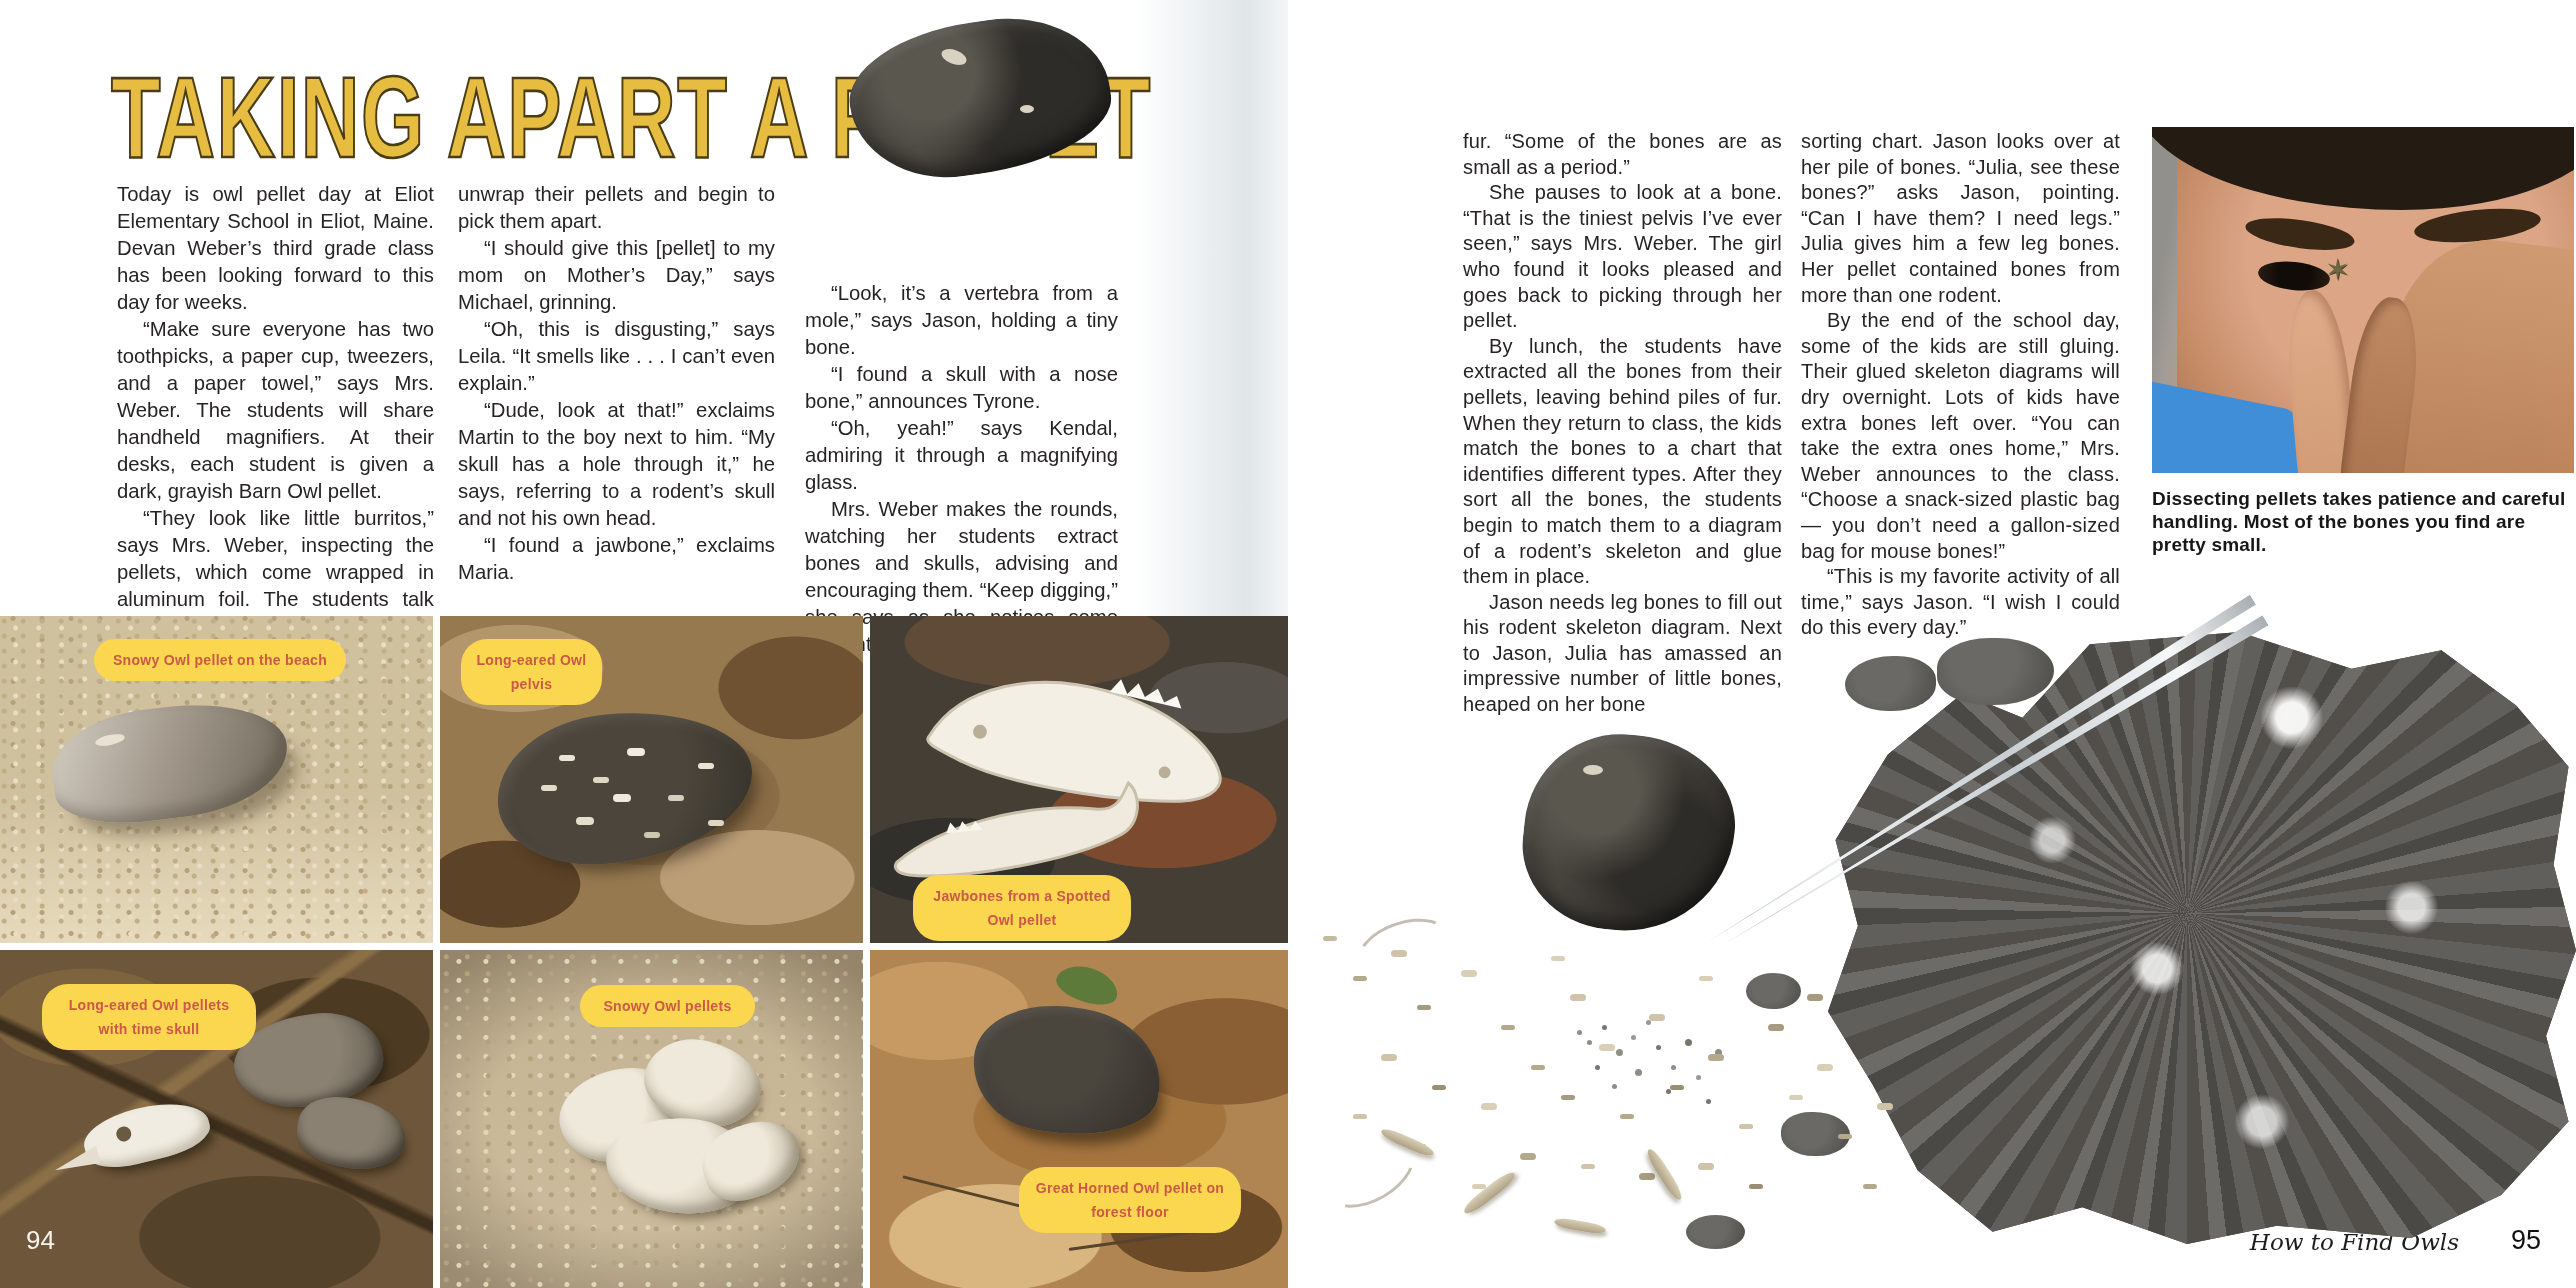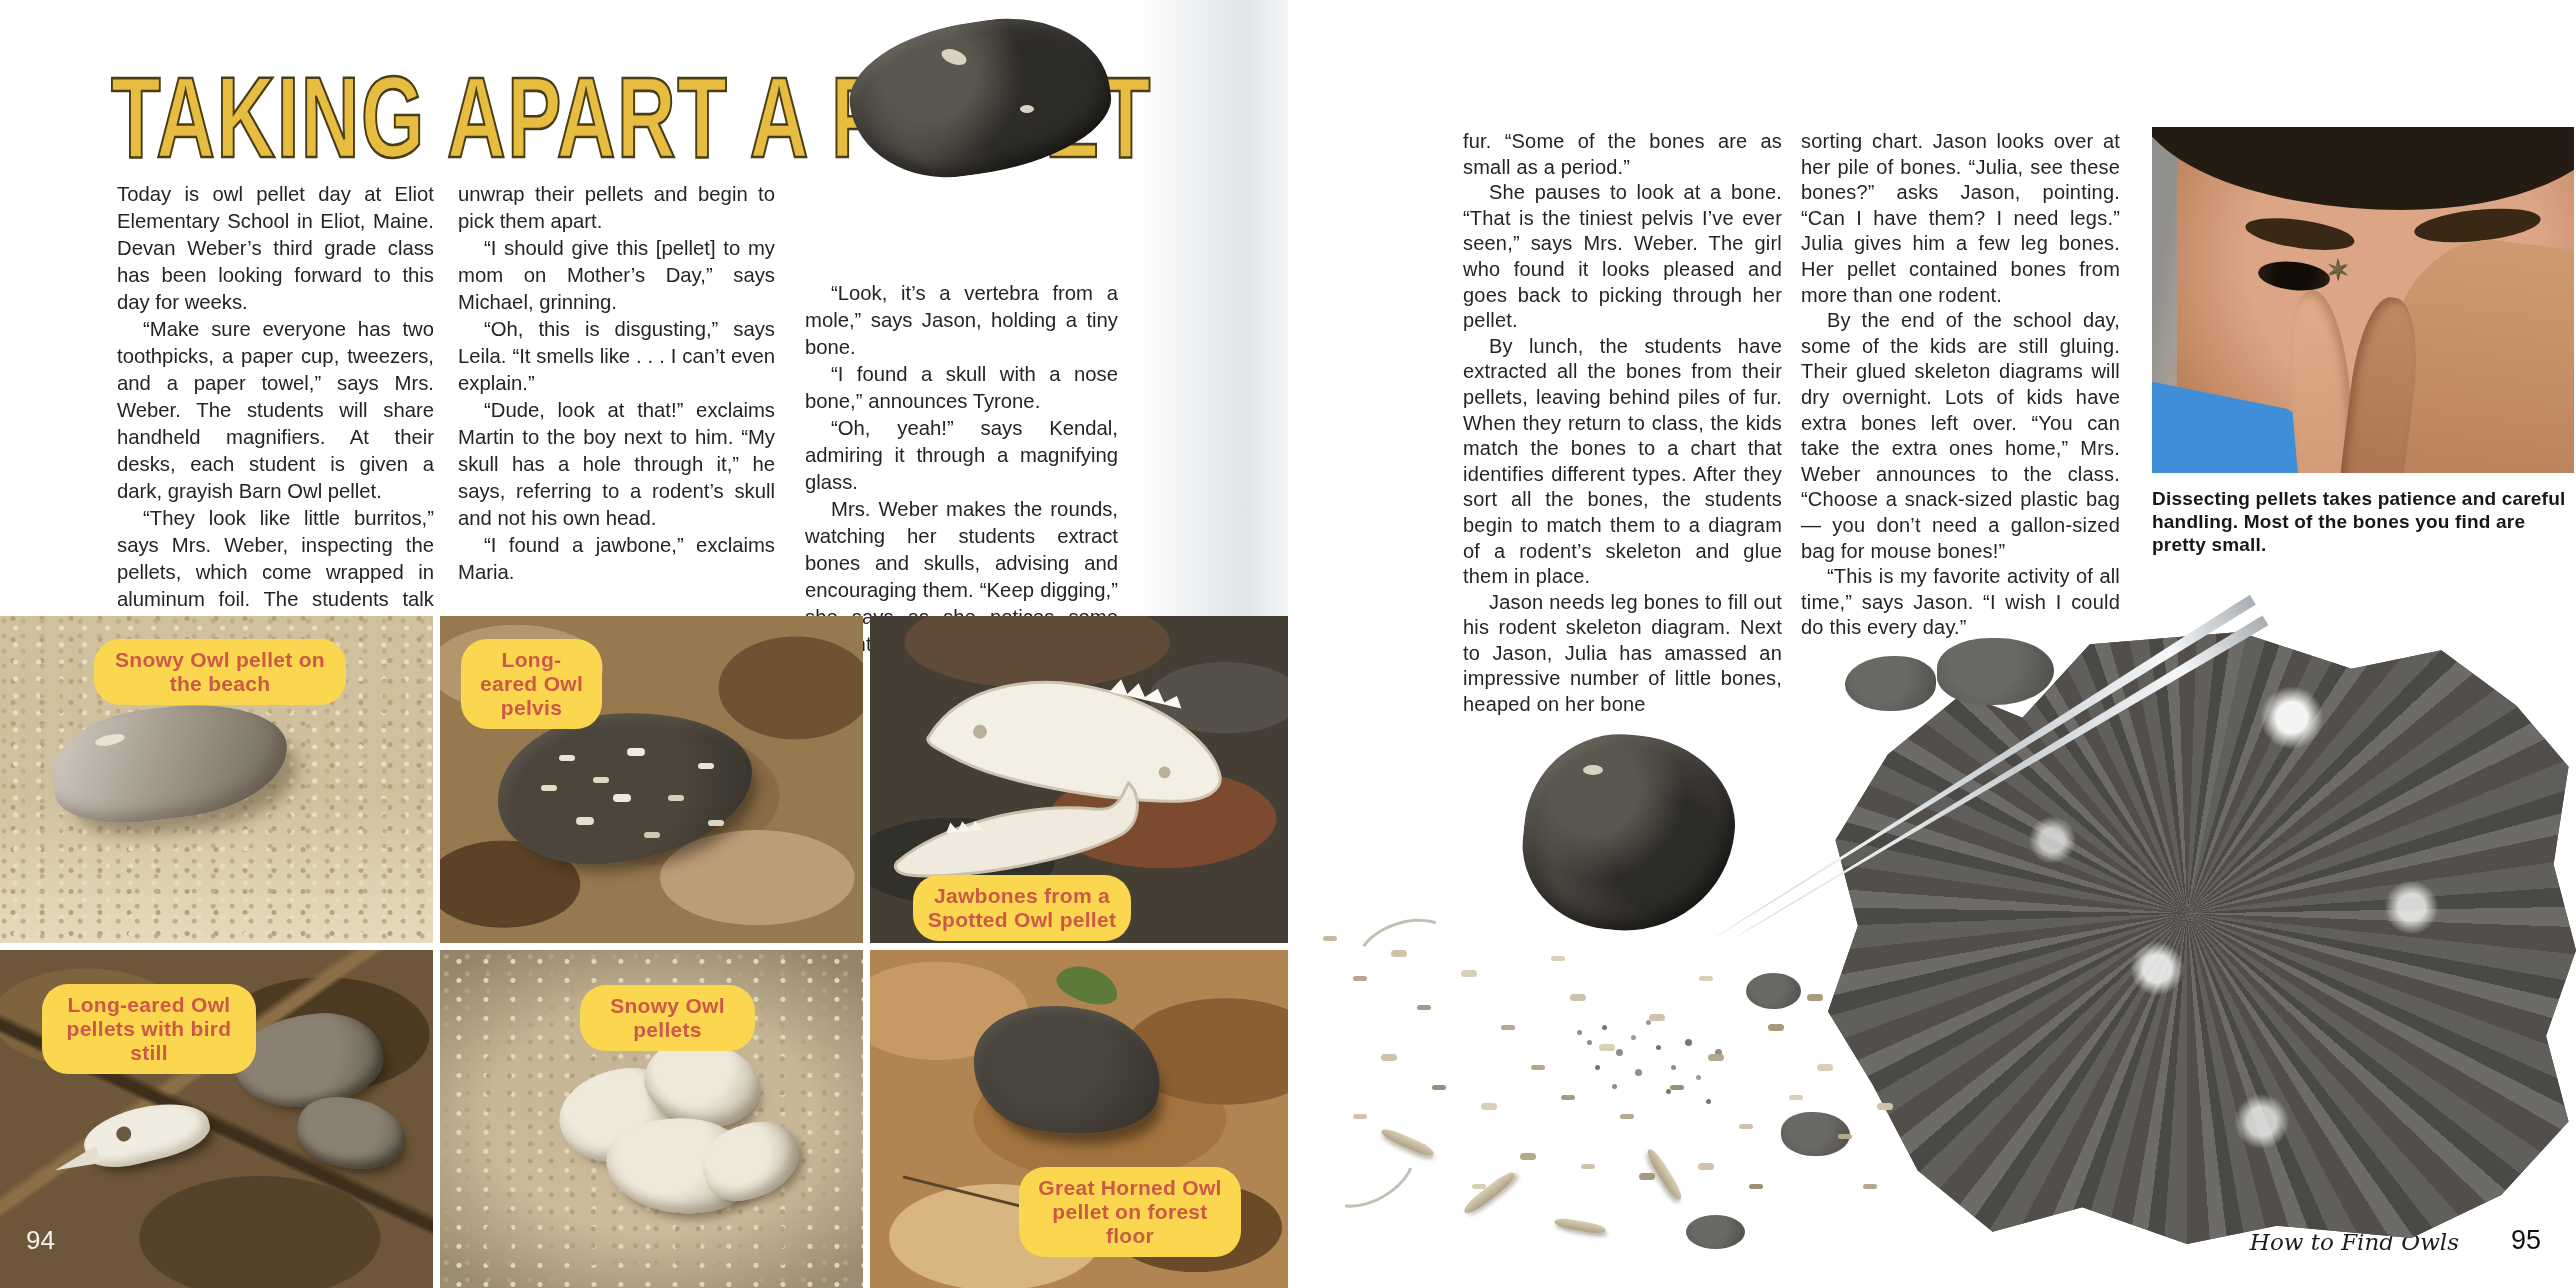--- a/index.html
+++ b/index.html
@@ -107,21 +107,21 @@
   
   #p6-pellet{position:absolute;left:103px;top:57px;width:188px;height:127px;
      background:radial-gradient(circle at 38% 34%,#4a463e 0 40%,#322e28 100%);
      border-radius:52% 48% 60% 40%/50% 58% 42% 55%;transform:rotate(9deg);
      box-shadow:10px 14px 12px -5px rgba(40,28,12,.55),inset 5px 5px 9px rgba(255,255,255,.07);}
   #p6-leaf{position:absolute;left:186px;top:18px;width:63px;height:34px;background:#5d7a3a;
      border-radius:50% 50% 50% 50%/60% 60% 40% 40%;transform:rotate(18deg);}
   .needle{position:absolute;background:#57442a;height:3px;border-radius:2px;}
 
   
-  .pill{position:absolute;background:#fbd64f;color:#cc5948;font-weight:bold;font-size:21px;
+  .pill{position:absolute;background:#fbd64f;color:#cc5948;font-weight:bold;font-size:14px;
      line-height:24px;text-align:center;border-radius:26px;padding:9px 12px;letter-spacing:0.3px;z-index:6;}
 
   
   #pellet2{position:absolute;left:1524px;top:735px;width:210px;height:196px;z-index:4;}
   #pellet2 .pellet-blob{left:0;top:0;width:210px;height:196px;
      border-radius:48% 52% 55% 45%/52% 46% 58% 44%;transform:rotate(6deg);}
   #tweezers{position:absolute;left:1706px;top:929px;width:649px;height:40px;
      transform:rotate(-31.5deg);transform-origin:left center;z-index:5;}
   .tw-arm{position:absolute;width:100%;height:13px;
      background:linear-gradient(90deg,#b9bfc3,#eef1f3 25%,#c8ced2 55%,#f5f7f8 85%,#a8aeb2);}
@@ -258,21 +258,21 @@
   <div class="ph" id="ph6">
     <div id="p6-pellet"></div>
     <div id="p6-leaf"></div>
     <div class="needle" style="left:30px;top:248px;width:188px;transform:rotate(14deg);"></div>
     <div class="needle" style="left:198px;top:287px;width:159px;transform:rotate(-8deg);"></div>
   </div>
 
   <div class="pill" style="left:94px;top:639px;width:228px;">Snowy Owl pellet on the beach</div>
   <div class="pill" style="left:461px;top:639px;width:117px;">Long-eared Owl pelvis</div>
   <div class="pill" style="left:913px;top:875px;width:194px;">Jawbones from a Spotted Owl pellet</div>
-  <div class="pill" style="left:42px;top:984px;width:190px;">Long-eared Owl pellets with bird still</div>
+  <div class="pill" style="left:42px;top:984px;width:190px;">Long-eared Owl pellets with time skull</div>
   <div class="pill" style="left:580px;top:985px;width:151px;">Snowy Owl pellets</div>
   <div class="pill" style="left:1019px;top:1167px;width:198px;">Great Horned Owl pellet on forest floor</div>
 
   <div class="body-col right-col" id="rcol1">
     <p>fur. “Some of the bones are as small as a period.”</p>
     <p class="ind">She pauses to look at a bone. “That is the tiniest pelvis I’ve ever seen,” says Mrs. Weber. The girl who found it looks pleased and goes back to picking through her pellet.</p>
     <p class="ind">By lunch, the students have extracted all the bones from their pellets, leaving behind piles of fur. When they return to class, the kids match the bones to a chart that identifies different types. After they sort all the bones, the students begin to match them to a diagram of a rodent’s skeleton and glue them in place.</p>
     <p class="ind">Jason needs leg bones to fill out his rodent skeleton diagram. Next to Jason, Julia has amassed an impressive number of little bones, heaped on her bone</p>
   </div>
   <div class="body-col right-col" id="rcol2">

